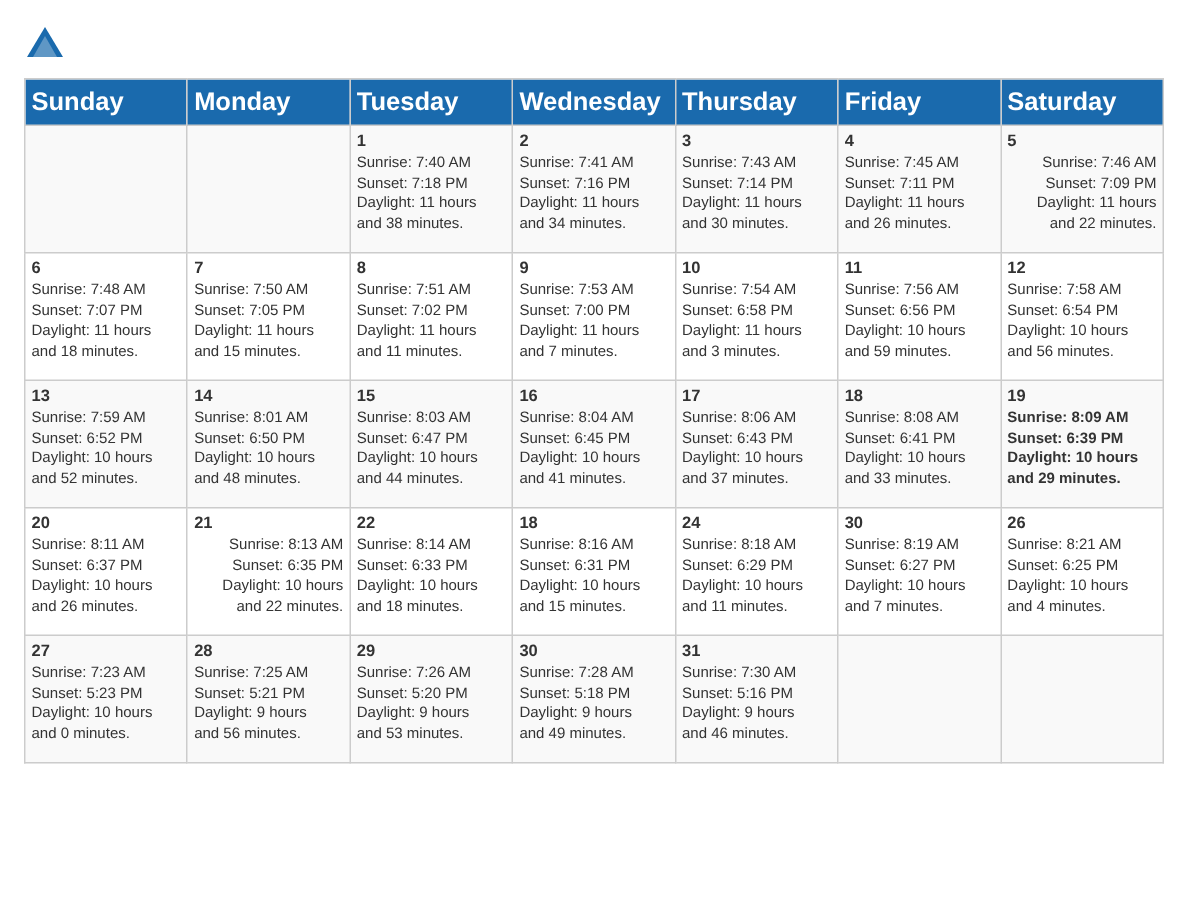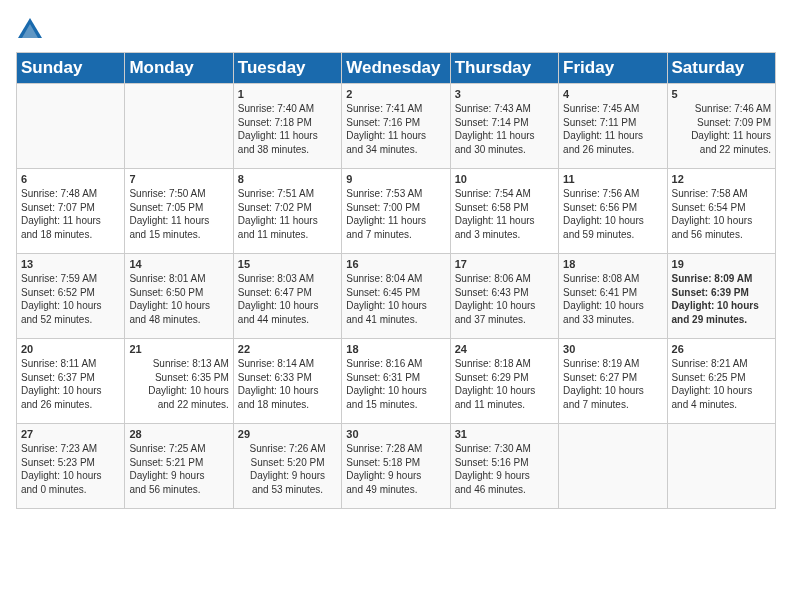--- a/index.html
+++ b/index.html
@@ -326,21 +326,21 @@
         </td>
         <td>
           <span class="day-num">28</span>
           <div class="day-info" style="white-space: pre-line;">Sunrise: 7:25 AM
 Sunset: 5:21 PM
 Daylight: 9 hours
 and 56 minutes.</div>
         </td>
         <td>
           <span class="day-num">29</span>
-          <div class="day-info" style="white-space: pre-line; text-align: center;">Sunrise: 7:26 AM
+          <div class="day-info" style="white-space: pre-line;">Sunrise: 7:26 AM
 Sunset: 5:20 PM
 Daylight: 9 hours
 and 53 minutes.</div>
         </td>
         <td>
           <span class="day-num">30</span>
           <div class="day-info" style="white-space: pre-line;">Sunrise: 7:28 AM
 Sunset: 5:18 PM
 Daylight: 9 hours
 and 49 minutes.</div>

